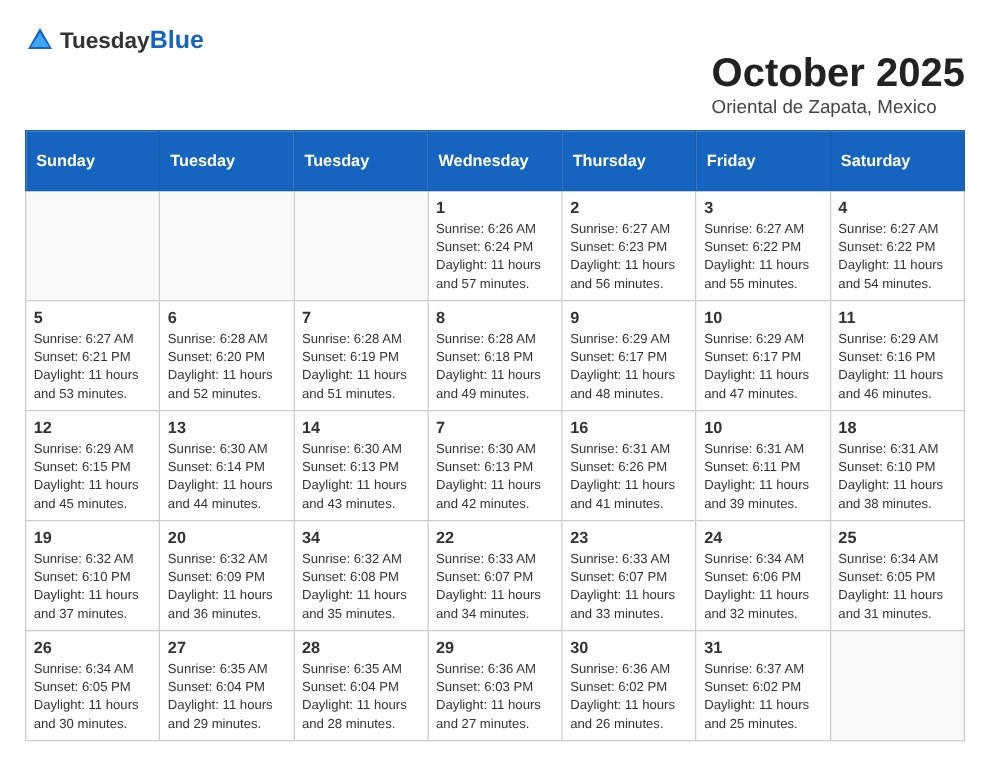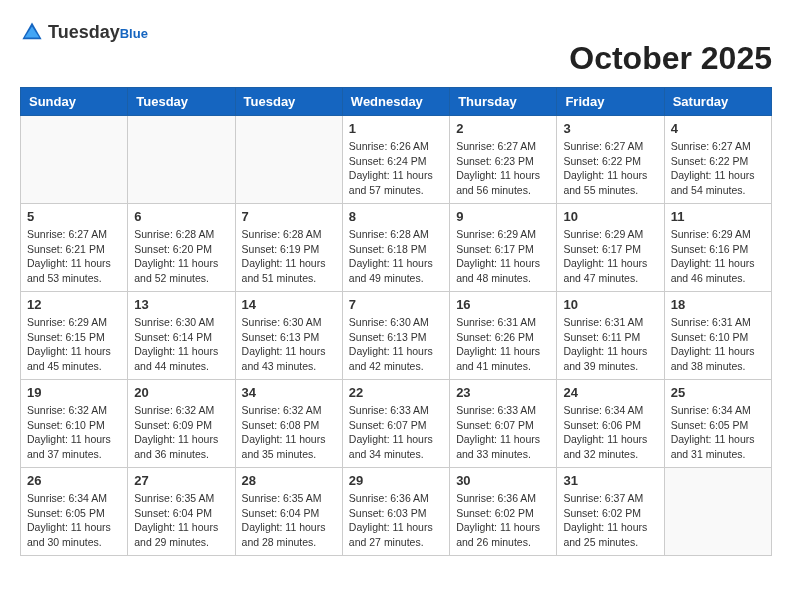--- a/index.html
+++ b/index.html
@@ -39,21 +39,21 @@
     }
     .calendar {
       width: 100%;
       border-collapse: collapse;
       border: 1px solid #ccc;
     }
     .calendar th {
       background-color: #1565C0;
       color: #fff;
       font-size: 13px;
-      padding: 6px 8px;
+      padding: 16px 8px;
       text-align: left;
       border: 1px solid #1a5fa8;
     }
     .calendar td {
       vertical-align: top;
       border: 1px solid #ccc;
       padding: 5px 6px;
       font-size: 11px;
       color: #333;
       background: #fff;
@@ -81,25 +81,26 @@
 </head>
 <body>
 
 <div class="header">
   <div class="logo">
     <svg class="logo-icon" viewBox="0 0 30 30" xmlns="http://www.w3.org/2000/svg">
       <polygon points="15,3 27,24 3,24" fill="#1565C0"></polygon>
       <polygon points="15,8 24,22 6,22" fill="#42A5F5"></polygon>
     </svg>
     <div>
-      <span style="font-size:18px;font-weight:bold;color:#333;">Tuesday</span><span style="font-size:13px;font-weight:bold;color:#1565C0;">Blue</span>
+      <span style="font-size:18px;font-weight:bold;color:#333;">Tuesday</span><span style="font-size:20px;font-weight:bold;color:#1565C0;">Blue</span>
     </div>
   </div>
   <div class="title-block">
     <div class="month-title">October 2025</div>
+    <div class="subtitle">Oriental de Zapata, Mexico</div>
   </div>
 </div>
 
 <table class="calendar">
   <thead>
     <tr>
     <th>Sunday</th>
         <th>Tuesday</th>
         <th>Tuesday</th>
         <th>Wednesday</th>

